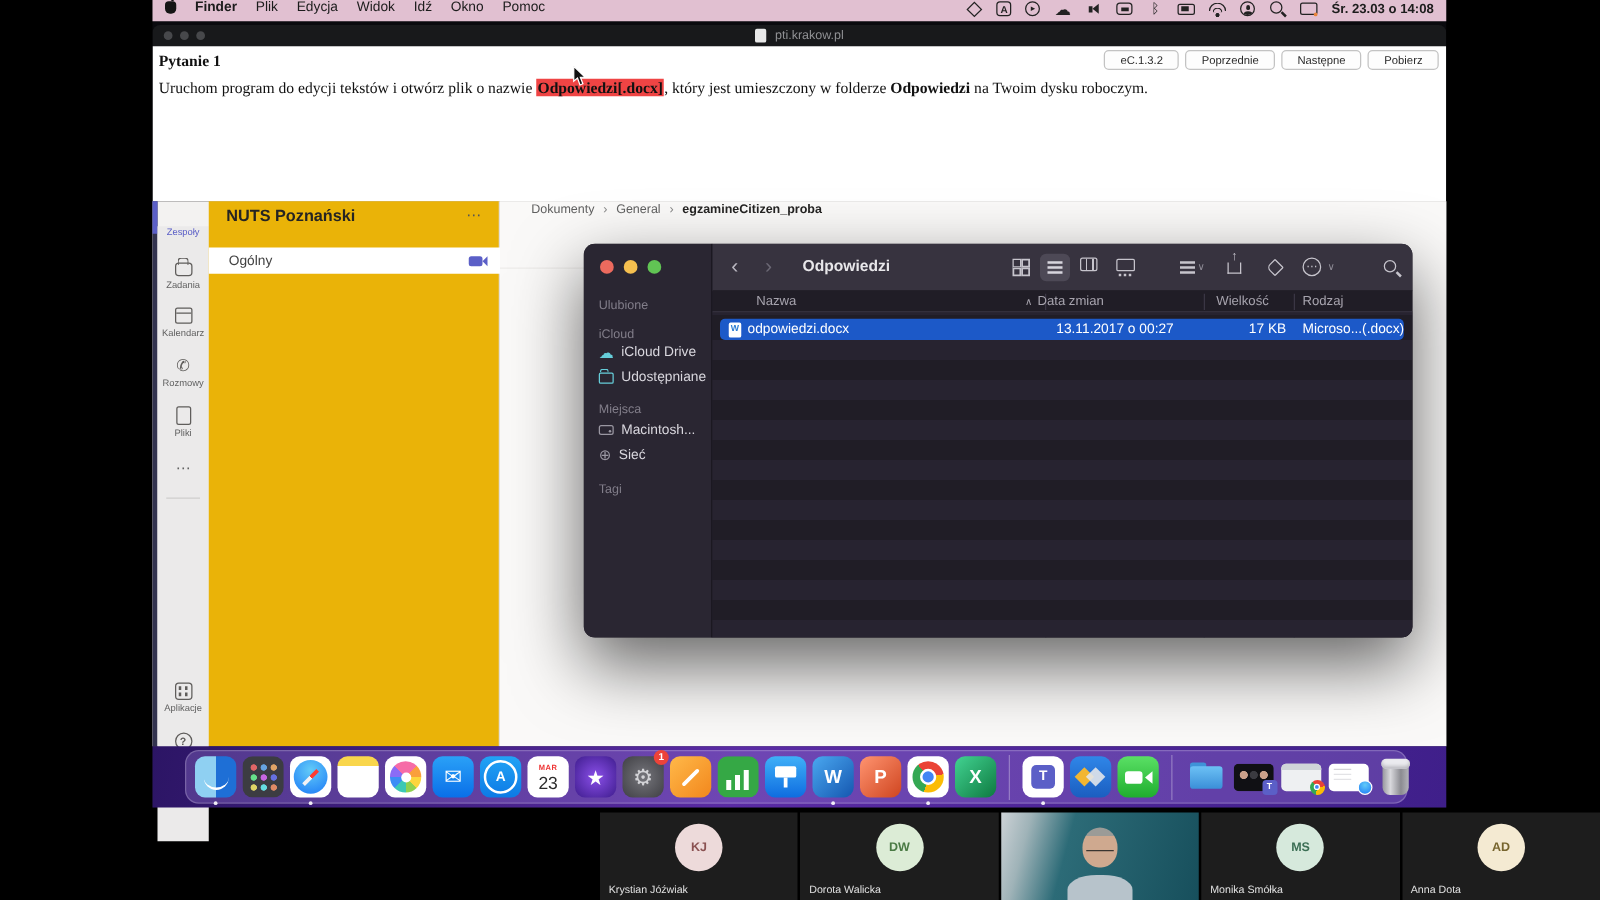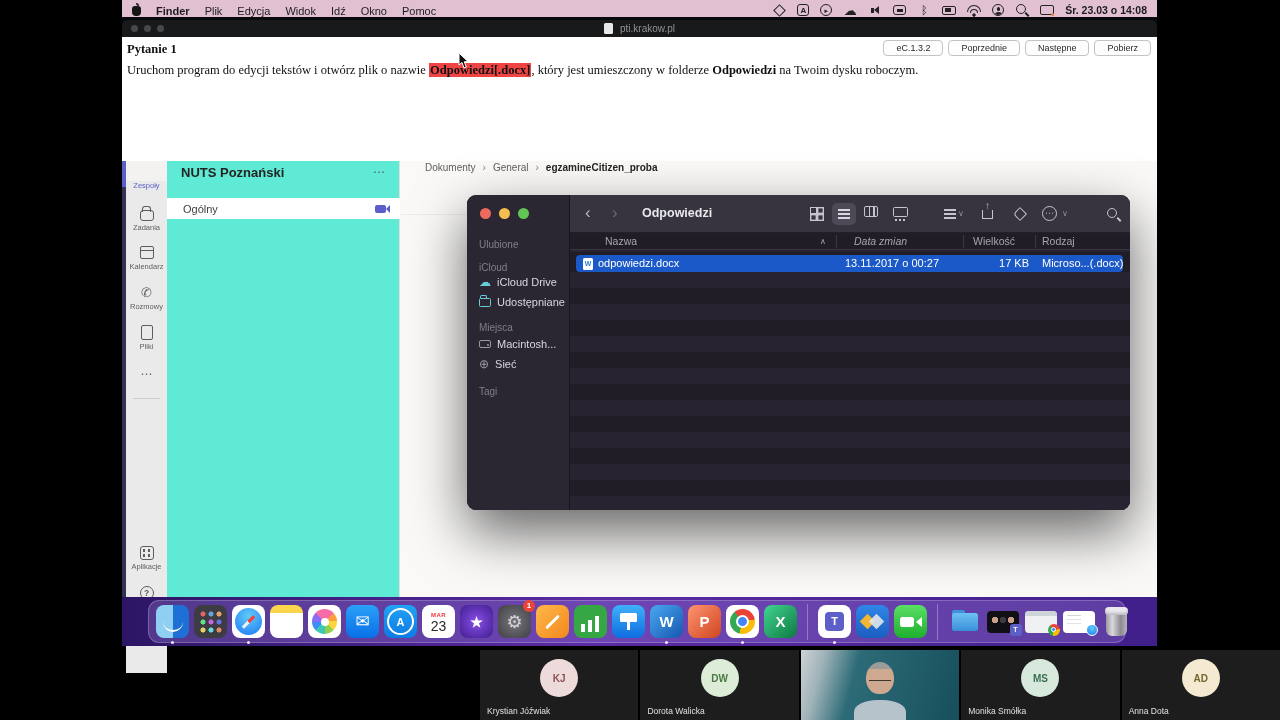--- a/index.html
+++ b/index.html
@@ -4,21 +4,21 @@
 <style>
   * { margin:0; padding:0; box-sizing:border-box; }
   html,body { width:1280px; height:720px; background:#000; overflow:hidden;
     font-family:"Liberation Sans",sans-serif; }
 
   
   #screen { position:absolute; left:122px; top:0; width:1035px; height:646px; background:#0a0a0e; }
 
   
   #menubar { position:absolute; left:0; top:0; width:1035px; height:17px; background:#e1c0d1;
-    display:flex; align-items:flex-end; padding:0 10px; font-size:11px; color:#1c1c1c; }
+    display:flex; align-items:flex-start; padding:0 10px; font-size:11px; color:#1c1c1c; }
   #menubar .mleft { display:flex; align-items:center; gap:15px; }
   #menubar .mright { margin-left:auto; display:flex; align-items:center; gap:11px; }
   .apple { width:9px; height:10px; background:#151515; border-radius:3px 3px 4px 4px; position:relative; }
   .apple::before { content:""; position:absolute; top:-3px; left:4px; width:3px; height:3px;
     background:#151515; border-radius:0 4px 0 4px; }
   .mname { font-weight:bold; }
   .st { display:inline-flex; align-items:center; justify-content:center; width:14px; height:14px;
     position:relative; color:#222; }
   .st-diamond::before { content:""; width:7px; height:7px; border:1.5px solid #222; transform:rotate(45deg); }
   .st-abox { border:1.5px solid #222; border-radius:3px; width:12px; height:12px; font:bold 8px/9px "Liberation Sans",sans-serif; }
@@ -84,21 +84,21 @@
   .ri-phone { font-size:13px; }
   .ri-doc::before { content:""; width:10px; height:13px; border:1.4px solid #5f5d5b; border-radius:2px; }
   .ri-more { font-size:12px; color:#616161; }
   .ri-apps { border:1.4px solid #5f5d5b; border-radius:3px; width:14px; height:14px; }
   .ri-apps::before { content:""; width:2.5px; height:2.5px; background:#5f5d5b;
     box-shadow:5px 0 0 #5f5d5b, 0 5px 0 #5f5d5b, 5px 5px 0 #5f5d5b; margin:-5px 0 0 -5px; }
   .ri-help { border:1.4px solid #5f5d5b; border-radius:50%; width:14px; height:14px; font:bold 8.5px/11px "Liberation Sans",sans-serif; }
   .ri-help::before { content:"?"; }
   .rail-divider { position:absolute; left:7px; top:217px; width:27px; height:1px; background:#cfcecd; }
 
-  #chpanel { position:absolute; left:45px; top:0; width:233px; height:436px; background:#5eead4; border-right:1px solid #e1dfdd; }
+  #chpanel { position:absolute; left:45px; top:0; width:233px; height:436px; background:#eab308; border-right:1px solid #e1dfdd; }
   .team-name { position:absolute; left:14px; top:4px; font-size:13px; font-weight:bold; color:#252423; }
   .team-more { position:absolute; right:14px; top:4px; font-size:12px; color:#555; }
   .channel-row { position:absolute; left:0; top:37px; width:233px; height:21px; background:#fff;
     display:flex; align-items:center; }
   .channel-label { margin-left:16px; font-size:11px; color:#424242; }
   .cam { margin-left:auto; margin-right:14px; width:11px; height:8px; background:#5b5fc7; border-radius:2px; position:relative; }
   .cam::after { content:""; position:absolute; right:-4px; top:0; border:4px solid transparent; border-right:4px solid #5b5fc7; }
 
   #tmain { position:absolute; left:278px; top:0; width:757px; height:436px; background:#faf9f8; }
   .breadcrumb { position:absolute; left:25px; top:1px; font-size:10px; color:#616161; display:flex; gap:7px; align-items:center; }
@@ -451,21 +451,21 @@
       <span class="fi fi-more" style="left:472px;">⋯</span>
       <span class="f-caret" style="left:492px;">∨</span>
       <span class="fi fi-search" style="left:534px;"></span>
     </div>
 
     <div id="fcontent">
       <div class="colhead">
         <span class="ch-label" style="left:35px;">Nazwa</span>
         <span class="ch-label" style="left:250px; font-size:8px; top:4px;">∧</span>
         <span class="ch-div" style="left:266px;"></span>
-        <span class="ch-label" style="left:284px;font-style:italic;">Data zmian</span>
+        <span class="ch-label" style="left:260px;">Data zmian</span>
         <span class="ch-div" style="left:393px;"></span>
         <span class="ch-label" style="left:403px;">Wielkość</span>
         <span class="ch-div" style="left:465px;"></span>
         <span class="ch-label" style="left:472px;">Rodzaj</span>
       </div>
       <span class="col-line" style="left:266px;"></span>
       <span class="col-line" style="left:393px;"></span>
       <span class="col-line" style="left:465px;"></span>
       <div class="rows">
         <div class="sel-row">

